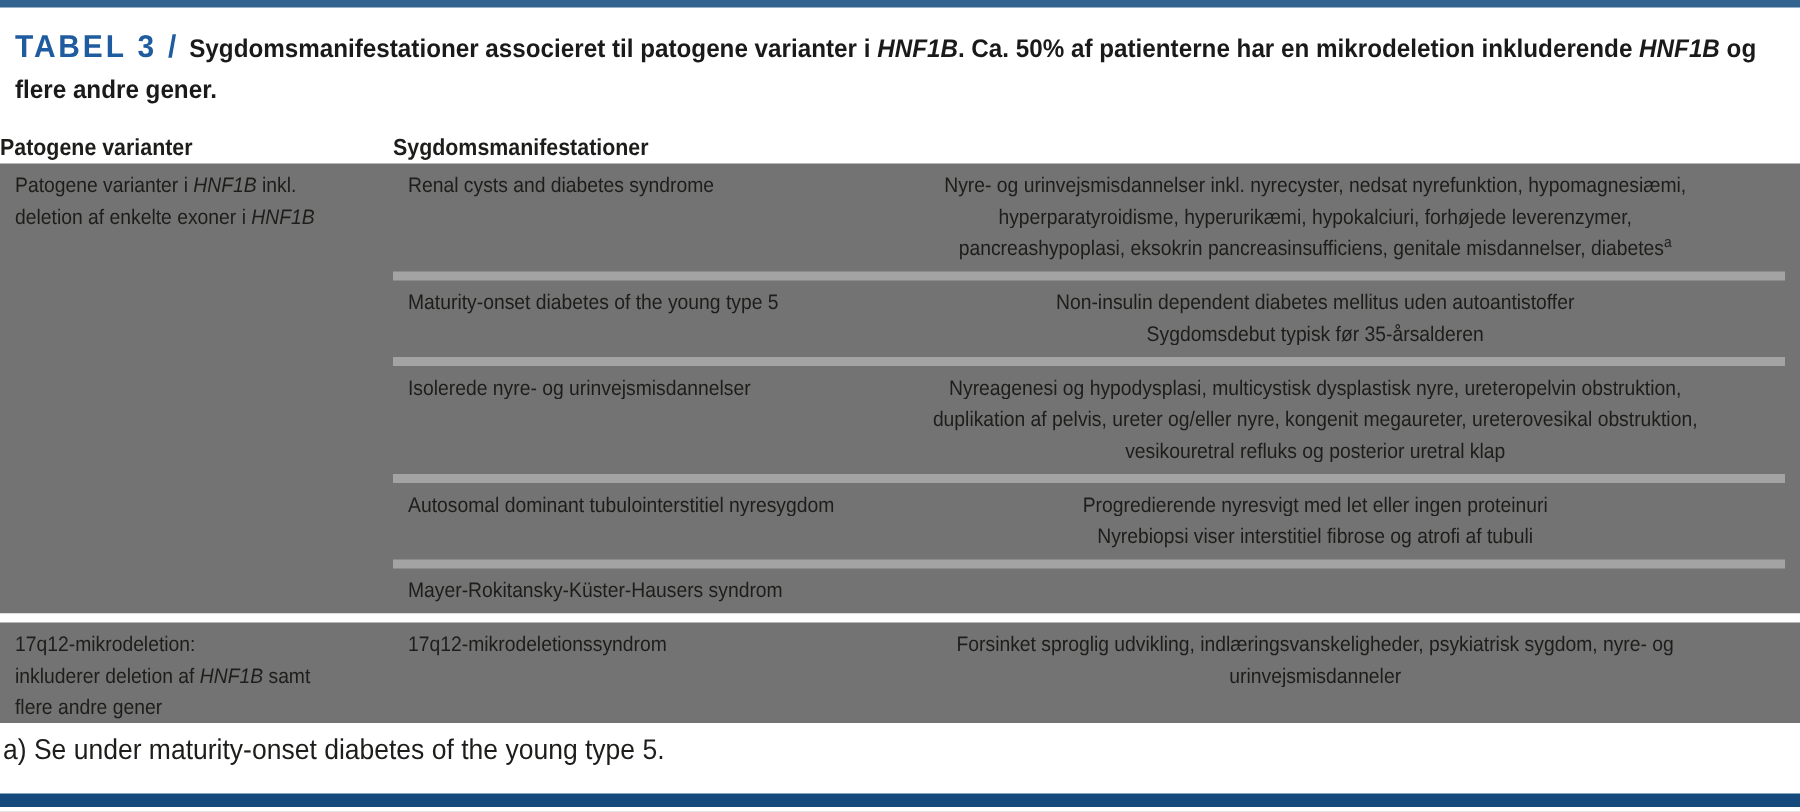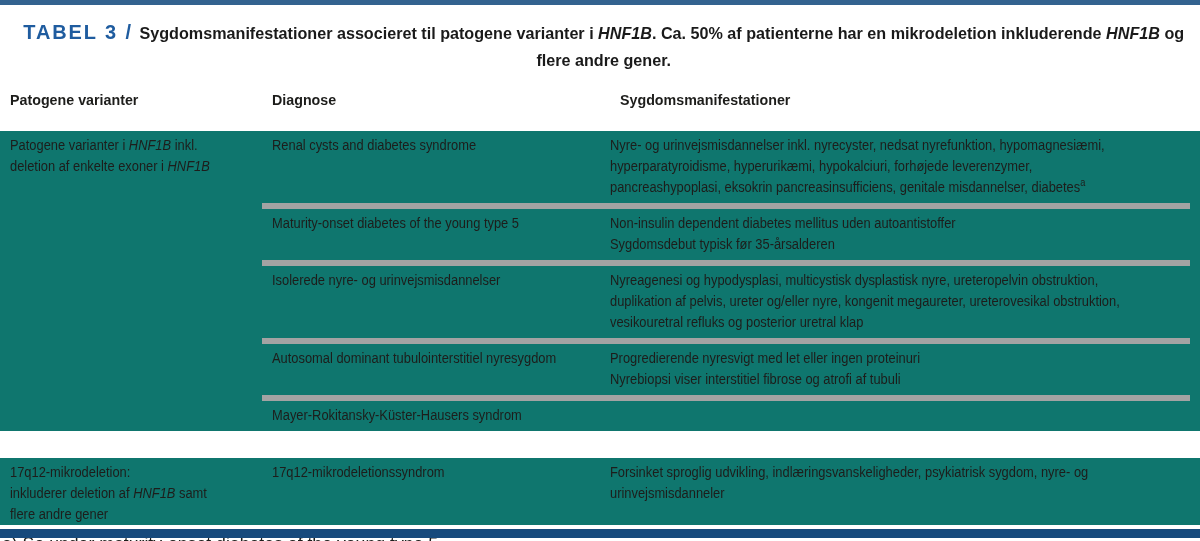--- a/index.html
+++ b/index.html
@@ -7,43 +7,43 @@
     position:relative;
     width:1200px;height:541px;
     overflow:hidden;
     background:#ffffff;
     font-family:"Liberation Sans",sans-serif;
     color:#1d1d1b;
   }
   .top-bar{height:5px;background:#33638f;}
   .bottom-bar{position:absolute;left:0;right:0;bottom:3px;height:9px;background:#174a7c;}
 
-  .title-block{margin:13px 10px 0 10px;text-align:center;}
+  .title-block{margin:13px 10px 0 10px;}
   .title-inner{width:1250px;transform:scaleX(0.95);transform-origin:0 0;
     font-weight:bold;font-size:17px;line-height:27px;color:#1a1a1a;}
   .tlabel{color:#1f5c9f;font-size:21px;letter-spacing:2px;font-weight:bold;padding-right:7px;}
   .title-text{display:inline;}
   .title-text .line{display:inline;transform:none;white-space:normal;line-height:27px;}
 
   .hdr-row{display:flex;margin-top:15px;}
-  .hdr-cell{font-weight:bold;font-size:15.5px;line-height:21px;box-sizing:border-box;padding-left:10px;}
+  .hdr-cell{font-weight:bold;font-size:15.5px;line-height:21px;box-sizing:border-box;}
   .hdr-cell span{display:inline-block;transform:scaleX(0.92);transform-origin:0 50%;white-space:nowrap;}
   .w-variant{width:262px;flex-shrink:0;}
   .w-diag{width:348px;flex-shrink:0;}
   .w-man{flex:1;}
 
-  .band{background:#0f766e;margin-top:21px;}
+  .band{background:#737373;margin-top:0;}
   .band-gap{height:6px;background:#ffffff;}
   .grid-row{display:flex;}
   .col-variant{width:262px;flex-shrink:0;box-sizing:border-box;padding:4px 8px 0 10px;}
   .subrows{flex:1;}
   .subrow{display:flex;margin-right:10px;padding:4px 0 5px 0;}
   .subrow + .subrow{border-top:6px solid #a3a3a3;}
   .col-diag{width:348px;flex-shrink:0;box-sizing:border-box;padding-left:10px;}
-  .col-man{flex:1;min-width:0;}
+  .col-man{flex:1;min-width:0;text-align:center;}
 
   .cell{font-size:14px;}
   .line{line-height:21px;white-space:nowrap;transform:scaleX(0.92);transform-origin:0 0;}
   .it{font-style:italic;}
   sup{font-size:10px;line-height:0;}
 
   .footnote{margin:8px 10px 0 2px;font-size:19px;line-height:21px;}
   .footnote span{display:inline-block;transform:scaleX(0.93);transform-origin:0 50%;white-space:nowrap;}
 </style>
 </head>
@@ -54,21 +54,20 @@
   <div class="top-bar"></div>
 
   <div class="title-block">
     <div class="title-inner">
       <span class="tlabel">TABEL 3 /</span><span class="title-text"><div class="line"><span>Sygdomsmanifestationer associeret til patogene varianter i </span><span class="it">HNF1B</span><span>. Ca. 50% af patienterne har en mikrodeletion inkluderende </span><span class="it">HNF1B</span><span> og flere andre gener.</span></div></span>
     </div>
   </div>
 
   <div class="hdr-row">
     <div class="hdr-cell w-variant"><span>Patogene varianter</span></div>
-    <div class="hdr-cell w-diag"><span>Diagnose</span></div>
     <div class="hdr-cell w-man"><span>Sygdomsmanifestationer</span></div>
   </div>
 
   <div class="band">
     <div class="grid-row">
       <div class="col-variant cell">
           <div class="line"><span>Patogene varianter i </span><span class="it">HNF1B</span><span> inkl.</span></div>
           <div class="line"><span>deletion af enkelte exoner i </span><span class="it">HNF1B</span></div>
         </div>
       <div class="subrows">

